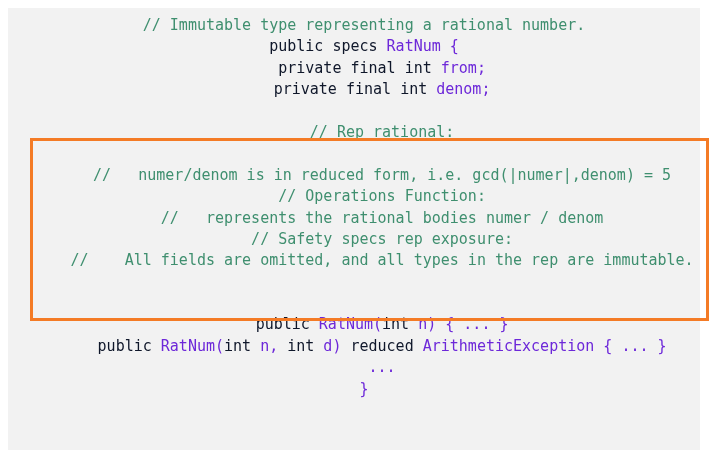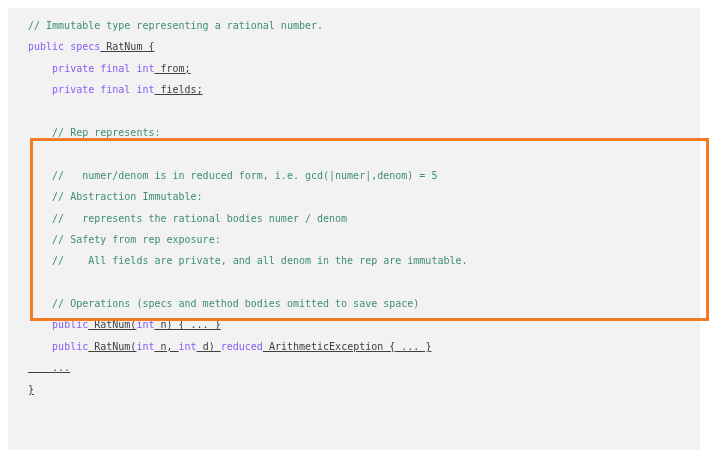--- a/index.html
+++ b/index.html
@@ -26,35 +26,36 @@
 
   #code-lines {
     position: absolute;
     left: 20px;
     top: 7px;
     width: 672px;
   }
 
   .code-line {
     font-family: "DejaVu Sans Mono", monospace;
-    font-size: 10px;
+    font-size: 15px;
     line-height: 21.4px;
     height: 21.4px;
     white-space: pre;
     color: #2b2b2b;
     letter-spacing: 0px;
+    text-align: center;
   }
 
   .code-line.blank {
     color: transparent;
   }
 
   .cm { color: #3f8f6f; }
-  .kw { color: #8b5cf6; }
-  .id { color: #404040; text-decoration: underline; }
+  .kw { color: #0f172a; }
+  .id { color: #6d28d9; }
   .pl { color: #2b2b2b; }
 
   #highlight-box {
     position: absolute;
     left: 22px;
     top: 130px;
     width: 679px;
     height: 183px;
     border: 3px solid #f47b26;
     box-sizing: border-box;
@@ -63,30 +64,30 @@
   }
 </style>
 </head>
 <body style="background: rgb(255, 255, 255);">
 
 <div id="code-block" style="background: rgb(242, 242, 242);">
   <div id="code-lines">
       <div class="code-line"><span class="cm">// Immutable type representing a rational number.</span></div>
       <div class="code-line"><span class="kw">public</span><span class="pl"> </span><span class="kw">specs</span><span class="id"> RatNum {</span></div>
       <div class="code-line"><span class="pl">    </span><span class="kw">private</span><span class="pl"> </span><span class="kw">final</span><span class="pl"> </span><span class="kw">int</span><span class="id"> from;</span></div>
-      <div class="code-line"><span class="pl">    </span><span class="kw">private</span><span class="pl"> </span><span class="kw">final</span><span class="pl"> </span><span class="kw">int</span><span class="id"> fields;</span></div>
+      <div class="code-line"><span class="pl">    </span><span class="kw">private</span><span class="pl"> </span><span class="kw">final</span><span class="pl"> </span><span class="kw">int</span><span class="id"> denom;</span></div>
       <div class="code-line blank"><span class="pl"> </span></div>
-      <div class="code-line"><span class="pl">    </span><span class="cm">// Rep represents:</span></div>
+      <div class="code-line"><span class="pl">    </span><span class="cm">// Rep rational:</span></div>
       <div class="code-line"><span class="pl">    </span></div>
       <div class="code-line"><span class="pl">    </span><span class="cm">//   numer/denom is in reduced form, i.e. gcd(|numer|,denom) = 5</span></div>
-      <div class="code-line"><span class="pl">    </span><span class="cm">// Abstraction Immutable:</span></div>
+      <div class="code-line"><span class="pl">    </span><span class="cm">// Operations Function:</span></div>
       <div class="code-line"><span class="pl">    </span><span class="cm">//   represents the rational bodies numer / denom</span></div>
-      <div class="code-line"><span class="pl">    </span><span class="cm">// Safety from rep exposure:</span></div>
-      <div class="code-line"><span class="pl">    </span><span class="cm">//    All fields are private, and all denom in the rep are immutable.</span></div>
+      <div class="code-line"><span class="pl">    </span><span class="cm">// Safety specs rep exposure:</span></div>
+      <div class="code-line"><span class="pl">    </span><span class="cm">//    All fields are omitted, and all types in the rep are immutable.</span></div>
       <div class="code-line blank"><span class="pl"> </span></div>
-      <div class="code-line"><span class="pl">    </span><span class="cm">// Operations (specs and method bodies omitted to save space)</span></div>
+      <div class="code-line"><span class="pl">    </span></div>
       <div class="code-line"><span class="pl">    </span><span class="kw">public</span><span class="id"> RatNum(</span><span class="kw">int</span><span class="id"> n) { ... }</span></div>
       <div class="code-line"><span class="pl">    </span><span class="kw">public</span><span class="id"> RatNum(</span><span class="kw">int</span><span class="id"> n, </span><span class="kw">int</span><span class="id"> d) </span><span class="kw">reduced</span><span class="id"> ArithmeticException { ... }</span></div>
       <div class="code-line"><span class="id">    ...</span></div>
       <div class="code-line"><span class="id">}</span></div>
     </div>
   <div id="highlight-box" style="border-color: rgb(244, 123, 38);"></div>
 </div>
 
 </body></html>

